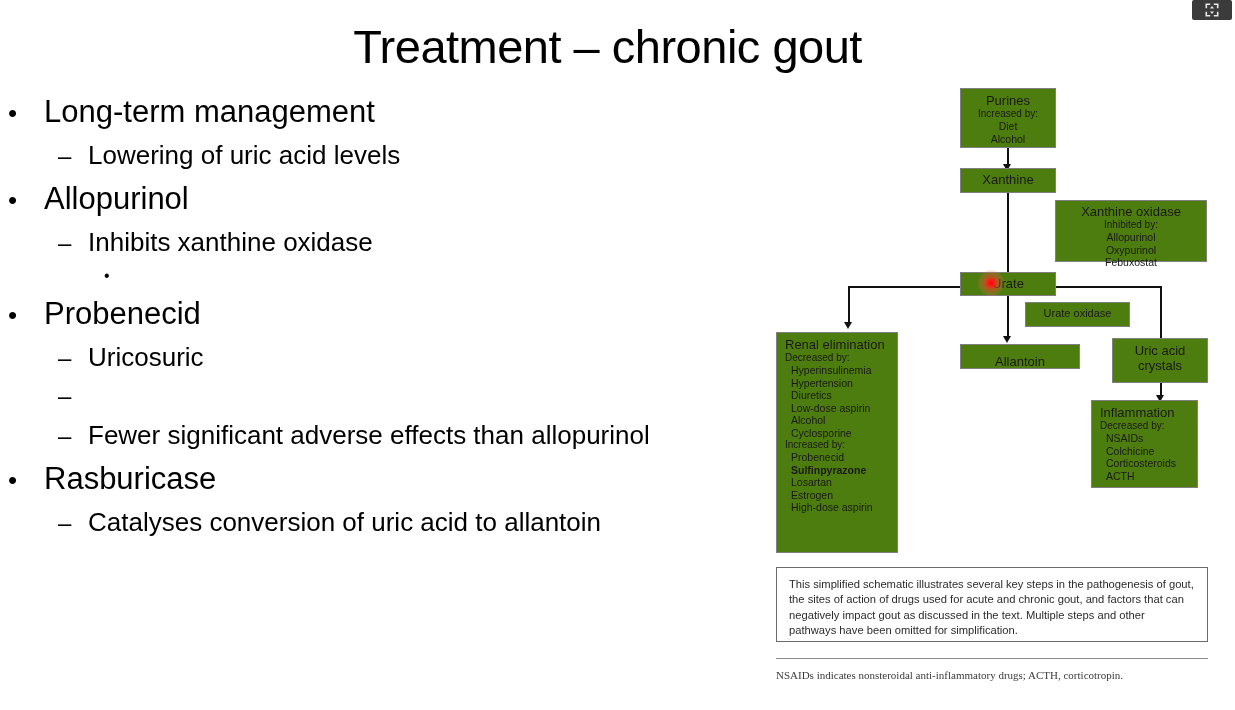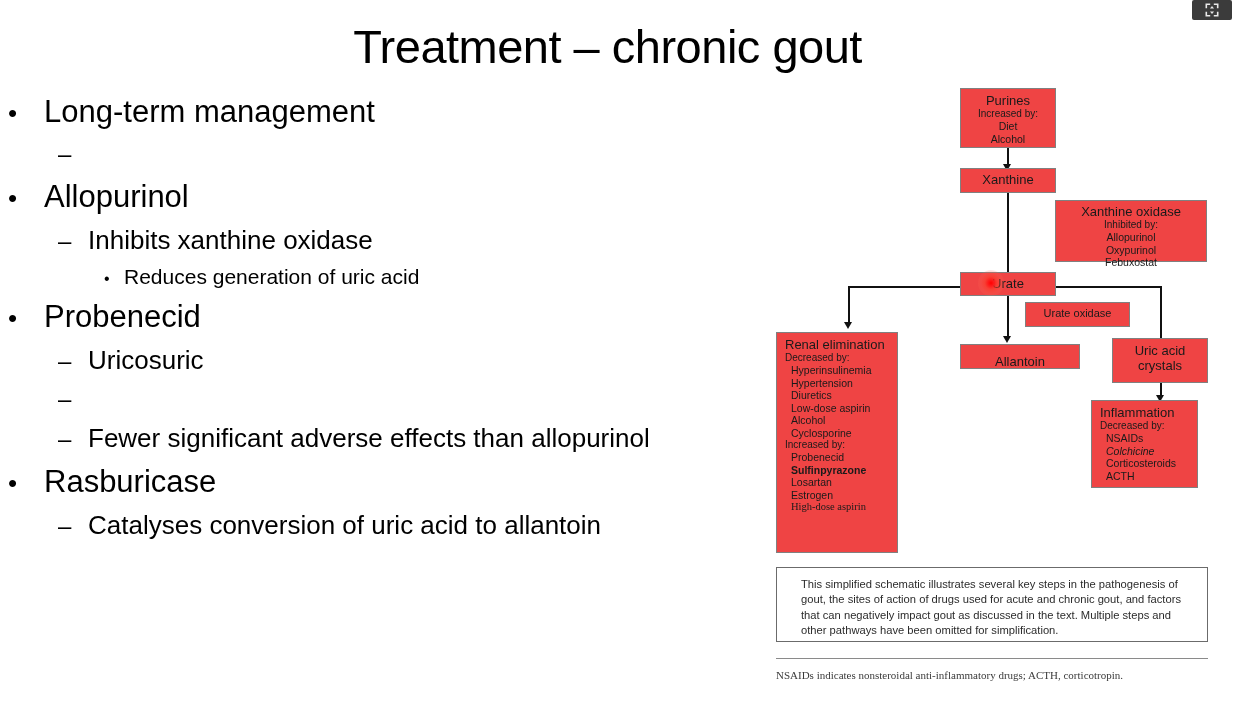--- a/index.html
+++ b/index.html
@@ -80,21 +80,21 @@
     position: absolute;
     left: 760px;
     top: 80px;
     width: 470px;
     height: 625px;
   }
   .fig-box {
     position: absolute;
     box-sizing: border-box;
     border: 1px solid #808080;
-    background: #ef4444;
+    background: #4d7c0f;
     font-family: "Liberation Sans", sans-serif;
     text-align: center;
     color: #1a1a1a;
   }
   .fig-box .hdr {
     display: block;
     font-size: 13px;
     line-height: 1.18;
   }
   .fig-box .sub {
@@ -137,21 +137,21 @@
         rgba(255,90,70,0.28) 55%, rgba(255,130,110,0.10) 75%,
         rgba(255,255,255,0) 100%);
     pointer-events: none;
   }
 
   
   #fig-caption {
     position: absolute;
     box-sizing: border-box;
     border: 1px solid #6b6b6b;
-    padding: 9px 12px 9px 24px;
+    padding: 9px 12px 9px 12px;
     font-size: 11.2px;
     line-height: 1.38;
     color: #2b2b2b;
     font-family: "Liberation Sans", sans-serif;
     text-align: left;
   }
   #fig-rule {
     position: absolute;
     height: 1px;
     background: #8a8a8a;
@@ -187,32 +187,32 @@
 
 <div id="slide-title">Treatment – chronic gout</div>
 
 <div id="bullet-body">
     <div class="bullet-row lvl1">
       <span class="bullet-marker">•</span>
       <span class="bullet-text">Long-term management</span>
     </div>
     <div class="bullet-row lvl2">
       <span class="bullet-marker">–</span>
+      <span class="bullet-text">Lowering of uric acid levels</span>
     </div>
     <div class="bullet-row lvl1">
       <span class="bullet-marker">•</span>
       <span class="bullet-text">Allopurinol</span>
     </div>
     <div class="bullet-row lvl2">
       <span class="bullet-marker">–</span>
       <span class="bullet-text">Inhibits xanthine oxidase</span>
     </div>
     <div class="bullet-row lvl3">
       <span class="bullet-marker">•</span>
-      <span class="bullet-text">Reduces generation of uric acid</span>
     </div>
     <div class="bullet-row lvl1">
       <span class="bullet-marker">•</span>
       <span class="bullet-text">Probenecid</span>
     </div>
     <div class="bullet-row lvl2">
       <span class="bullet-marker">–</span>
       <span class="bullet-text">Uricosuric</span>
     </div>
     <div class="bullet-row lvl2">
@@ -289,37 +289,37 @@
     <span class="li" style="padding-left:6px;">Hypertension</span>
     <span class="li" style="padding-left:6px;">Diuretics</span>
     <span class="li" style="padding-left:6px;">Low-dose aspirin</span>
     <span class="li" style="padding-left:6px;">Alcohol</span>
     <span class="li" style="padding-left:6px;">Cyclosporine</span>
     <span class="sub">Increased by:</span>
     <span class="li" style="padding-left:6px;">Probenecid</span>
     <span class="li" style="padding-left:6px;font-weight:bold;">Sulfinpyrazone</span>
     <span class="li" style="padding-left:6px;">Losartan</span>
     <span class="li" style="padding-left:6px;">Estrogen</span>
-    <span class="li" style="padding-left:6px;font-family:Liberation Serif, serif;">High-dose aspirin</span>
+    <span class="li" style="padding-left:6px;">High-dose aspirin</span>
   </div>
 
   <div class="fig-box" style="left:200px; top:264px; width:120px; height:25px; padding-top:9px;">
     <span class="hdr">Allantoin</span>
   </div>
 
   <div class="fig-box" style="left:352px; top:258px; width:96px; height:45px; padding-top:4px;">
     <span class="hdr">Uric acid</span>
     <span class="hdr">crystals</span>
   </div>
 
   <div class="fig-box left-align" style="left:331px; top:320px; width:107px; height:88px; padding:4px 0 4px 8px;">
     <span class="hdr" style="text-align:left;">Inflammation</span>
     <span class="sub">Decreased by:</span>
     <span class="li" style="padding-left:6px;">NSAIDs</span>
-    <span class="li" style="padding-left:6px;font-style:italic;">Colchicine</span>
+    <span class="li" style="padding-left:6px;">Colchicine</span>
     <span class="li" style="padding-left:6px;">Corticosteroids</span>
     <span class="li" style="padding-left:6px;">ACTH</span>
   </div>
 
   <div id="fig-caption" style="left:16px; top:487px; width:432px; height:75px;">This simplified schematic illustrates several key steps in the pathogenesis of gout, the sites of action of drugs used for acute and chronic gout, and factors that can negatively impact gout as discussed in the text. Multiple steps and other pathways have been omitted for simplification.</div>
 
   <div id="fig-rule" style="left:16px; top:578px; width:432px;"></div>
 
   <div id="fig-footnote" style="left:16px; top:588px;">NSAIDs indicates nonsteroidal anti-inflammatory drugs; ACTH, corticotropin.</div>
 

